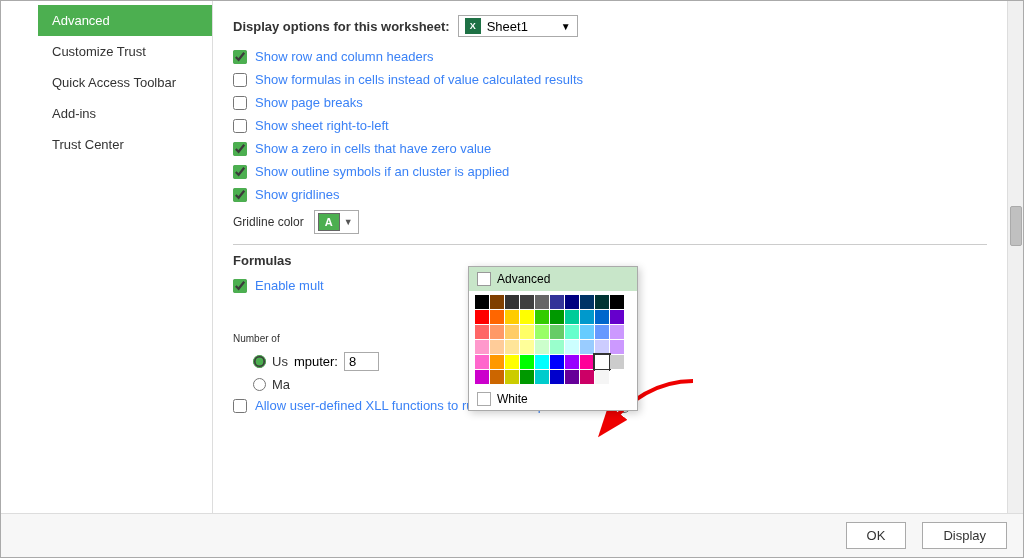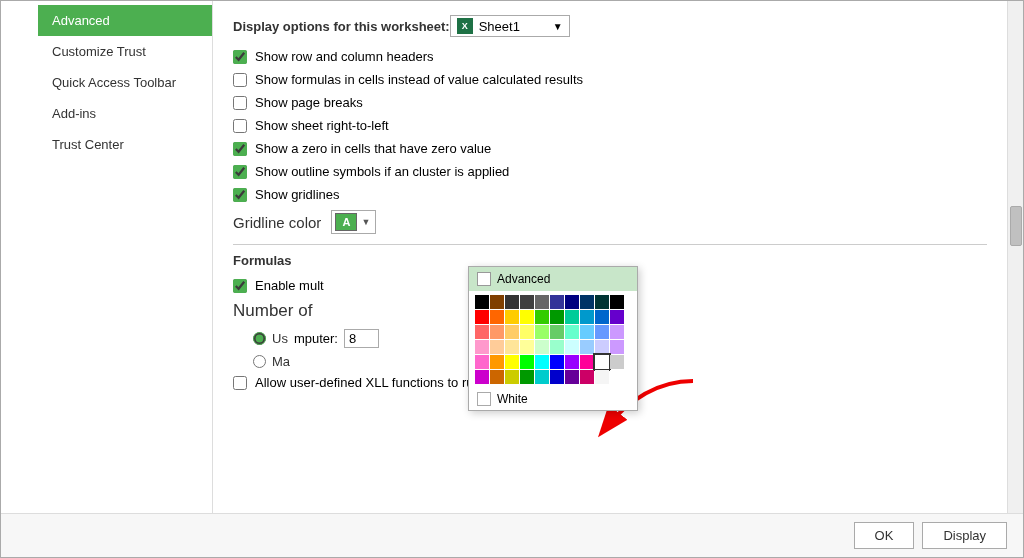--- a/index.html
+++ b/index.html
@@ -53,20 +53,21 @@
       flex: 1;
       padding: 14px 20px;
       overflow-y: auto;
       position: relative;
     }
     
     .section-header {
       display: flex;
       align-items: center;
       margin-bottom: 12px;
+      gap: 8px;
     }
     .section-header label {
       font-weight: 600;
       font-size: 13px;
       color: #333;
     }
     .sheet-dropdown {
       display: flex;
       align-items: center;
       border: 1px solid #aaa;
@@ -100,34 +101,34 @@
       margin-bottom: 8px;
       gap: 8px;
     }
     .checkbox-row input[type="checkbox"] {
       width: 14px;
       height: 14px;
       accent-color: #4caf50;
       cursor: pointer;
     }
     .checkbox-row label {
-      color: #000000;
+      color: #3b82f6;
       font-size: 13px;
       cursor: pointer;
       text-align: center;
     }
     
     .gridline-row {
       display: flex;
       align-items: center;
       margin-bottom: 10px;
       gap: 10px;
     }
     .gridline-row label {
-      font-size: 15px;
+      font-size: 12px;
       color: #333;
     }
     .color-picker-btn {
       display: flex;
       align-items: center;
       border: 1px solid #aaa;
       background: #fff;
       cursor: pointer;
       padding: 2px 3px;
       gap: 2px;
@@ -162,22 +163,23 @@
       color: #333;
       margin-bottom: 10px;
     }
     .number-row {
       display: flex;
       align-items: center;
       gap: 8px;
       margin-bottom: 8px;
     }
     .number-row label {
-      font-size: 17px;
-      color: #333;
+      font-size: 10px;
+      color: #333;
+      margin-top: 32px;
     }
     .radio-row {
       display: flex;
       align-items: center;
       gap: 6px;
       margin-left: 20px;
       margin-bottom: 6px;
     }
     .radio-row input[type="radio"] {
       accent-color: #4caf50;
@@ -247,21 +249,21 @@
       pointer-events: none;
     }
     
     .bottom-bar {
       display: flex;
       justify-content: flex-end;
       align-items: center;
       padding: 8px 16px;
       border-top: 1px solid #ddd;
       background: #f7f7f7;
-      gap: 8px;
+      gap: 16px;
     }
     .btn {
       padding: 5px 20px;
       font-size: 13px;
       border: 1px solid #aaa;
       background: #fff;
       cursor: pointer;
       color: #333;
     }
     .btn.primary {

